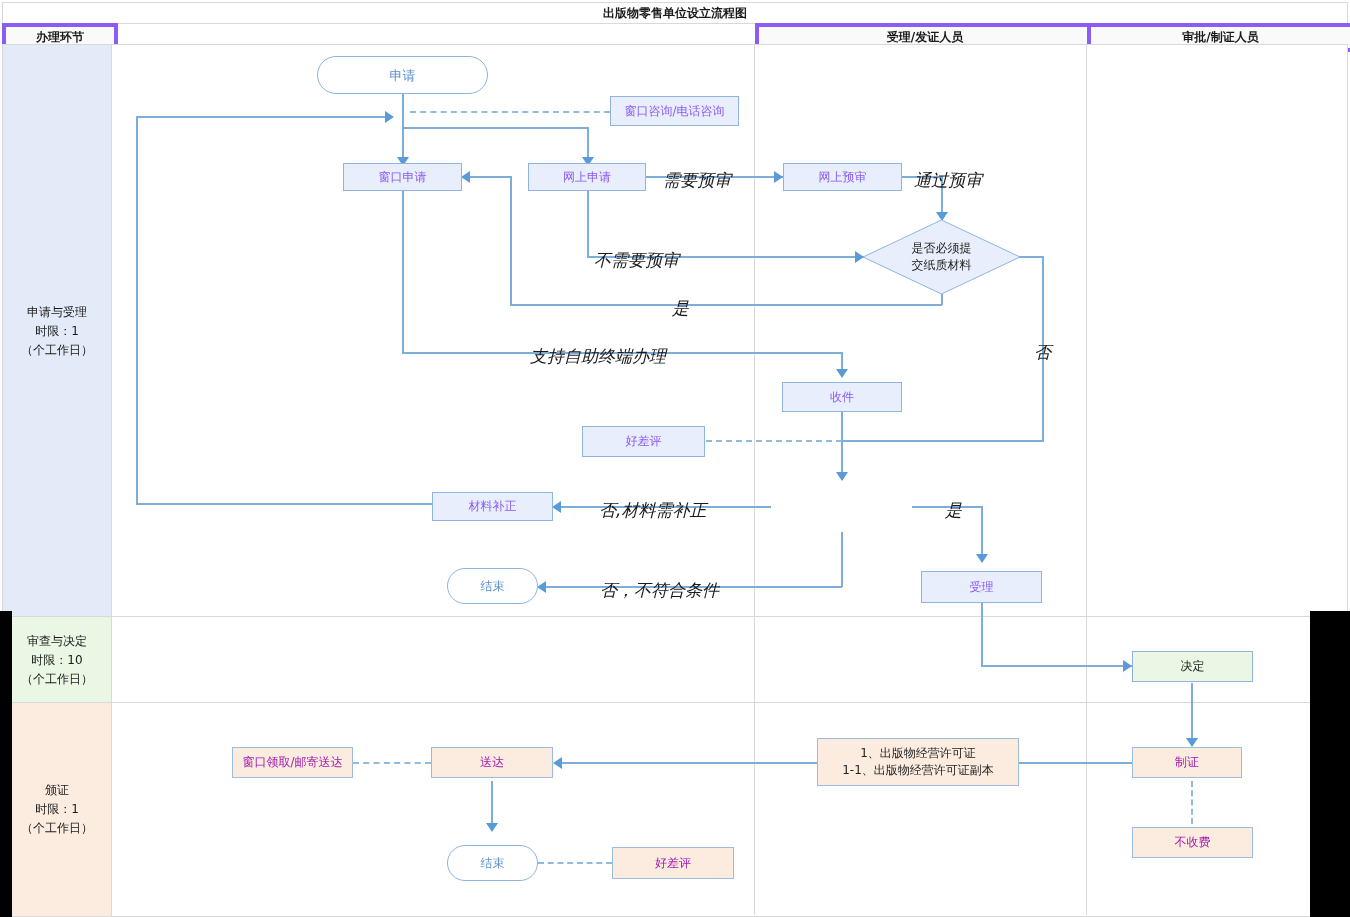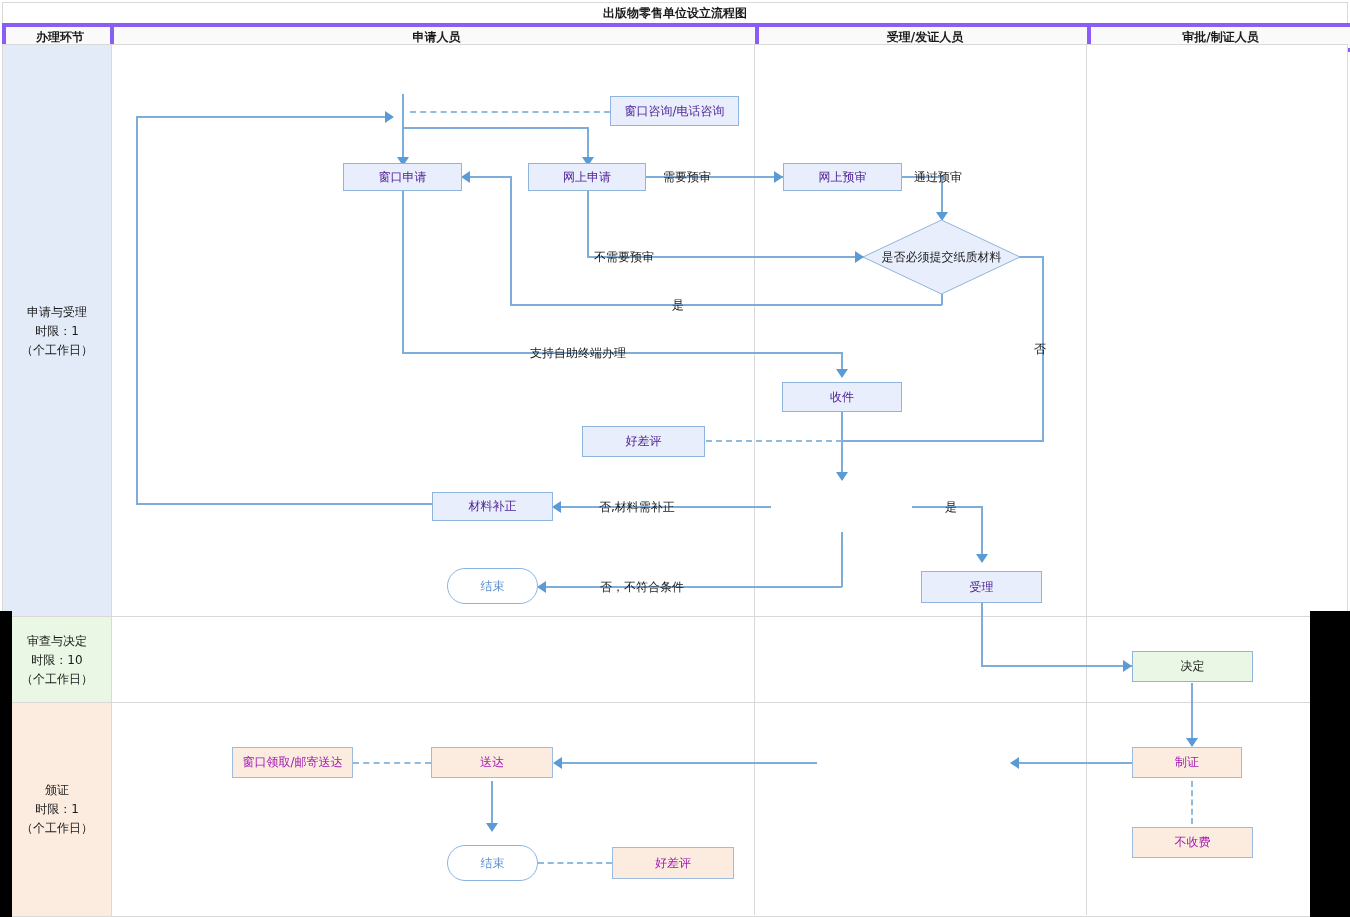--- a/index.html
+++ b/index.html
@@ -17,60 +17,59 @@
   .lane-col{position:absolute;border-left:1px solid #d9d9d9;border-right:1px solid #d9d9d9;}
 
   .stagecell{position:absolute;left:2px;width:108px;border:1px solid #d9d9d9;
     display:flex;align-items:center;justify-content:center;text-align:center;
     font-size:12px;color:#1a1a1a;line-height:19px;}
   .rowband{position:absolute;left:110px;border:1px solid #d9d9d9;background:#fff;}
 
   
   .node{position:absolute;box-sizing:border-box;display:flex;align-items:center;
     justify-content:center;text-align:center;font-size:12px;line-height:17px;}
-  .n-blue{background:#e8eefb;border:1px solid #8fb4dd;color:#4c1d95;}
+  .n-blue{background:#e8eefb;border:1px solid #8fb4dd;color:#8b5cf6;}
   .n-term{background:#ffffff;border:1.4px solid #8ab4e0;color:#5b8fd0;border-radius:20px;}
   .n-green{background:#e9f7e4;border:1px solid #8fb4dd;color:#222;}
   .n-orange{background:#fcece0;border:1px solid #9dbde0;color:#a21caf;}
   .n-doc{background:#fcece0;border:1px solid #9dbde0;color:#222;
     flex-direction:column;justify-content:center;}
   .n-doc span{display:block;}
 
   .diamond{position:absolute;}
   .diamond svg{display:block;}
   .diamond .dtxt{position:absolute;left:0;top:0;width:100%;height:100%;
-    display:flex;flex-direction:row;align-items:center;justify-content:center;
+    display:flex;flex-direction:column;align-items:center;justify-content:center;
     font-size:12px;line-height:17px;color:#222;text-align:center;}
 
   
   .lnk{position:absolute;background:#7fadd9;}
   .lnkh{height:2px;}
   .lnkv{width:2px;}
   .dashh{position:absolute;height:0;border-top:2px dashed #8fbbdf;}
   .dashv{position:absolute;width:0;border-left:2px dashed #8fbbdf;}
   .arw{position:absolute;width:0;height:0;}
   .arw-d{border-left:6px solid transparent;border-right:6px solid transparent;border-top:9px solid #5b9bd5;}
   .arw-r{border-top:6px solid transparent;border-bottom:6px solid transparent;border-left:9px solid #5b9bd5;}
   .arw-l{border-top:6px solid transparent;border-bottom:6px solid transparent;border-right:9px solid #5b9bd5;}
 
-  .elbl{position:absolute;font-size:12px;color:#1a1a1a;background:transparent;white-space:nowrap;}
+  .elbl{position:absolute;font-size:17px;color:#1a1a1a;background:transparent;white-space:nowrap;font-style:italic;}
 
   .blackbar{position:absolute;background:#000;}
 </style>
 </head>
 <body>
 
 <div id="page">
 
   <div class="title-bar">
     <span>出版物零售单位设立流程图</span>
   </div>
 
   <div class="hdr" style="left:2px;width:108px;">办理环节</div>
-  <div class="hdr" style="left:110px;width:645px;">申请人员</div>
   <div class="hdr" style="left:755px;width:332px;">受理/发证人员</div>
   <div class="hdr" style="left:1087px;width:259px;">审批/制证人员</div>
 
   <div class="rowband" style="top:44px;width:1236px;height:572px;"></div>
   <div class="rowband" style="top:616px;width:1236px;height:86px;"></div>
   <div class="rowband" style="top:702px;width:1236px;height:213px;"></div>
 
   <div class="lane-col" style="left:754px;top:44px;width:0;height:871px;border-right:none;"></div>
   <div class="lane-col" style="left:1086px;top:44px;width:0;height:871px;border-right:none;"></div>
 
@@ -178,20 +177,21 @@
   <div class="elbl" style="left:663px;top:169px;">需要预审</div>
   <div class="elbl" style="left:914px;top:169px;">通过预审</div>
   <div class="elbl" style="left:594px;top:249px;">不需要预审</div>
   <div class="elbl" style="left:672px;top:297px;">是</div>
   <div class="elbl" style="left:1034px;top:341px;">否</div>
   <div class="elbl" style="left:530px;top:345px;">支持自助终端办理</div>
   <div class="elbl" style="left:599px;top:499px;">否,材料需补正</div>
   <div class="elbl" style="left:945px;top:499px;">是</div>
   <div class="elbl" style="left:600px;top:579px;">否，不符合条件</div>
 
+  <div class="node n-term" style="left:317px;top:56px;width:171px;height:38px;font-size:13px;">申请</div>
 
   <div class="node n-blue" style="left:610px;top:96px;width:129px;height:30px;">窗口咨询/电话咨询</div>
 
   <div class="node n-blue" style="left:343px;top:163px;width:119px;height:28px;">窗口申请</div>
 
   <div class="node n-blue" style="left:528px;top:163px;width:118px;height:28px;">网上申请</div>
 
   <div class="node n-blue" style="left:783px;top:163px;width:119px;height:28px;">网上预审</div>
 
   <div class="diamond" style="left:862px;top:219px;width:159px;height:76px;">
@@ -214,20 +214,24 @@
   <div class="node n-term" style="left:447px;top:568px;width:91px;height:36px;">结束</div>
 
   <div class="node n-blue" style="left:921px;top:571px;width:121px;height:32px;">受理</div>
 
   <div class="node n-green" style="left:1132px;top:651px;width:121px;height:31px;">决定</div>
 
   <div class="node n-orange" style="left:1132px;top:747px;width:110px;height:31px;">制证</div>
 
   <div class="node n-orange" style="left:1132px;top:827px;width:121px;height:31px;">不收费</div>
 
+  <div class="node n-doc" style="left:817px;top:738px;width:202px;height:48px;">
+    <span>1、出版物经营许可证</span>
+    <span>1-1、出版物经营许可证副本</span>
+  </div>
 
   <div class="node n-orange" style="left:431px;top:747px;width:122px;height:31px;">送达</div>
 
   <div class="node n-orange" style="left:232px;top:747px;width:121px;height:31px;">窗口领取/邮寄送达</div>
 
   <div class="node n-term" style="left:447px;top:845px;width:91px;height:36px;">结束</div>
 
   <div class="node n-orange" style="left:612px;top:847px;width:122px;height:32px;">好差评</div>
 
   <div class="blackbar" style="left:0;top:611px;width:12px;height:306px;"></div>

